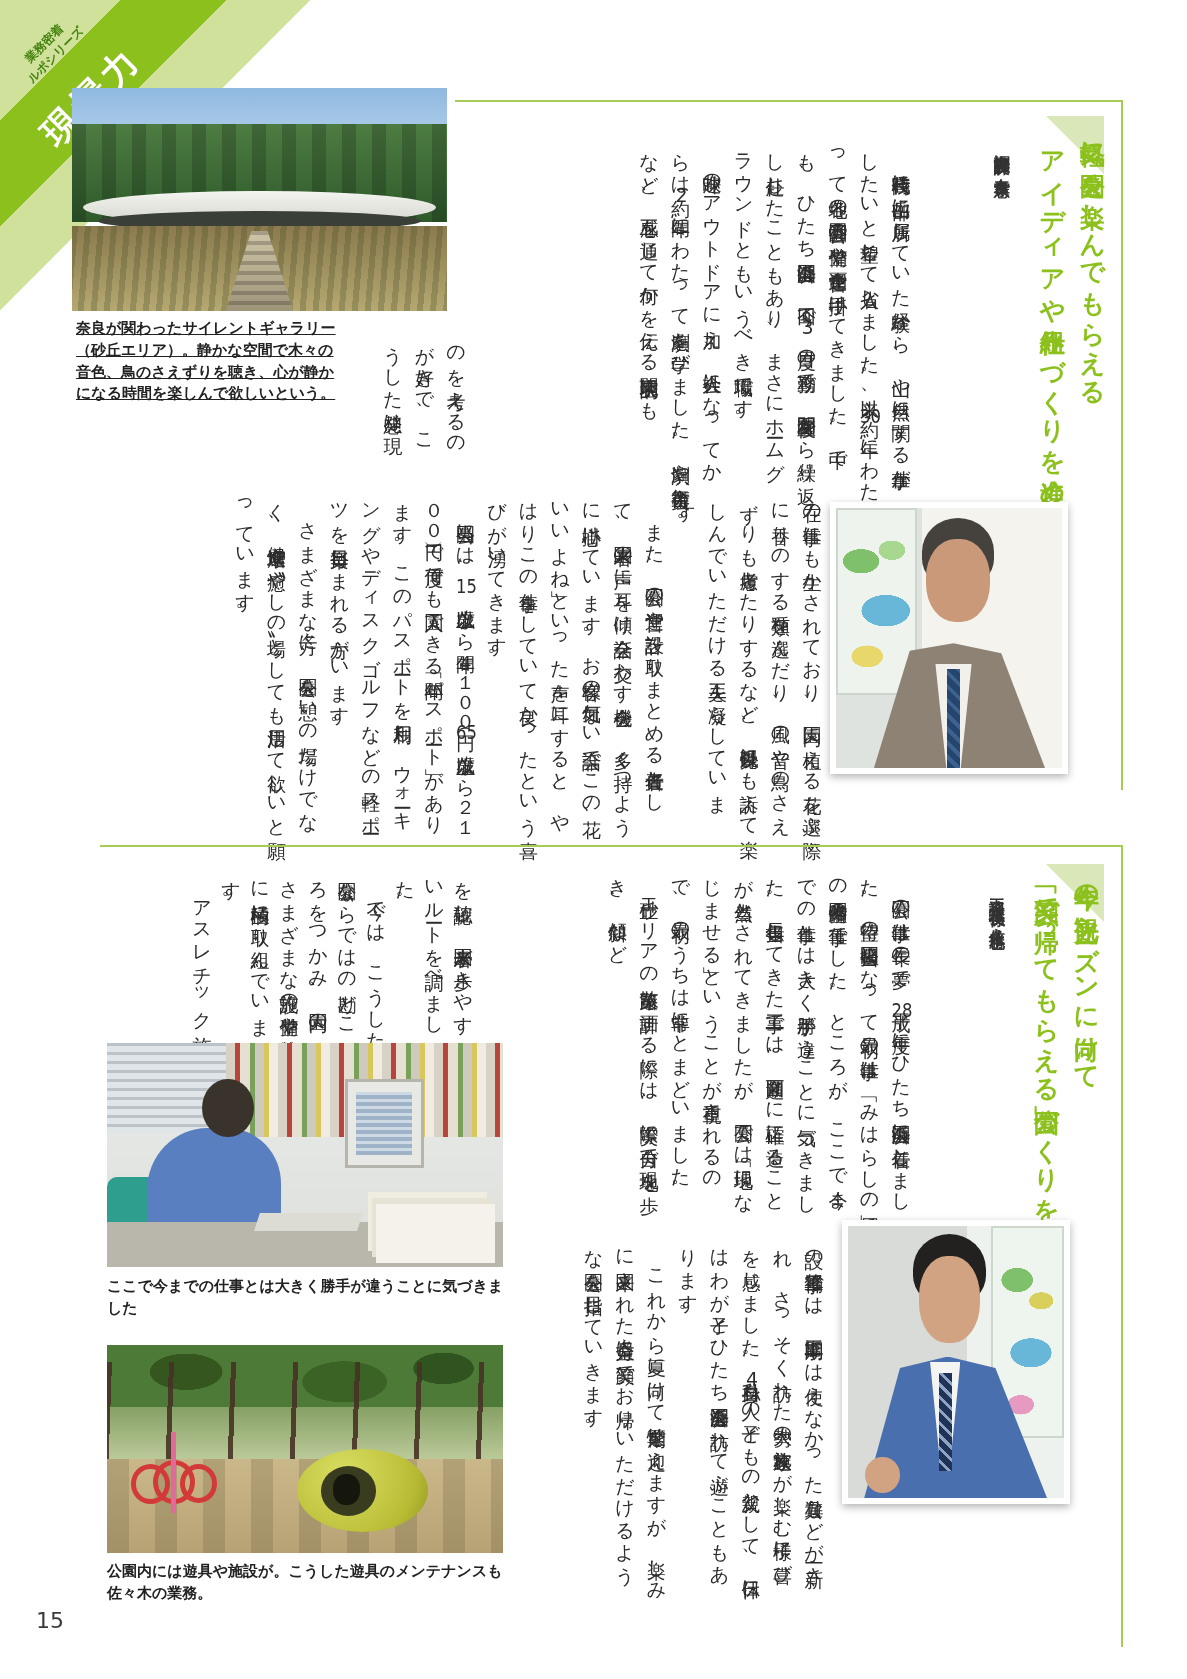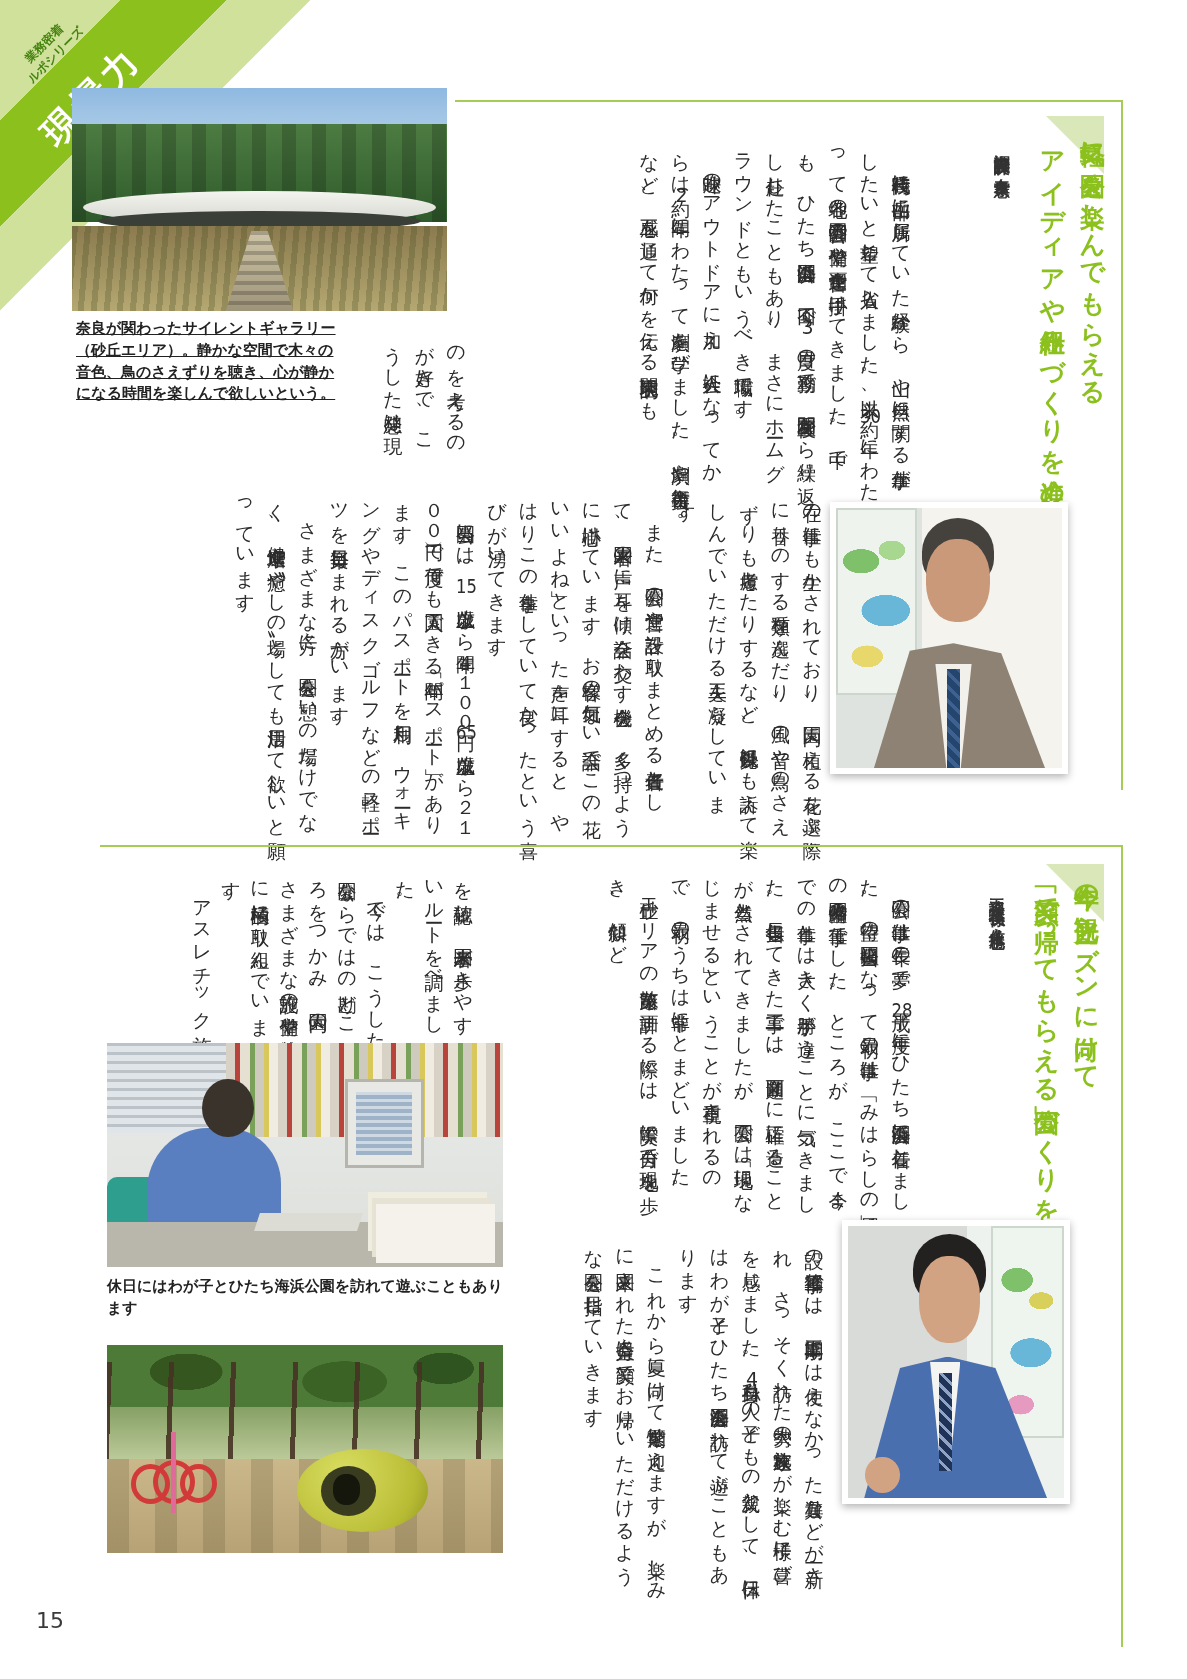--- a/index.html
+++ b/index.html
@@ -189,37 +189,38 @@
     <div class="abs dk-blinds"></div>
     <div class="abs dk-binders"></div>
     <div class="abs dk-chair"></div>
     <div class="abs dk-shirt"></div>
     <div class="abs dk-head"></div>
     <div class="abs dk-monitor"></div>
     <div class="abs dk-desk"></div>
     <div class="abs dk-keyboard"></div>
     <div class="abs dk-papers"></div>
   </div>
-  <div class="caption" style="left:107px;top:1276px;width:398px;">休日にはわが子とひたち海浜公園を訪れて遊ぶこともあります</div>
+  <div class="caption" style="left:107px;top:1276px;width:398px;">ここで今までの仕事とは大きく勝手が違うことに気づきました</div>
 
   <div class="photo" style="left:107px;top:1345px;width:396px;height:208px;">
     <div class="abs pg-canopy"></div>
     <div class="abs pg-mid"></div>
     <div class="abs pg-trunks"></div>
     <div class="abs pg-ground"></div>
     <div class="abs pg-egg"></div>
     <div class="abs pg-hole"></div>
     <div class="abs pg-child"></div>
     <div class="abs pg-spiral">
       <div class="pg-ring" style="left:0;top:20%;width:34%;height:56%;"></div>
       <div class="pg-ring" style="left:26%;top:12%;width:36%;height:64%;"></div>
       <div class="pg-ring" style="left:56%;top:20%;width:32%;height:54%;"></div>
       <div class="pg-pole"></div>
     </div>
   </div>
+  <div class="caption" style="left:107px;top:1561px;width:400px;">公園内には遊具や施設が。こうした遊具のメンテナンスも佐々木の業務。</div>
 
   <div class="portrait" style="left:842px;top:1220px;width:216px;height:272px;">
     <div class="abs pt2-bg"></div>
     <div class="abs pt2-map"></div>
     <div class="abs pt2-hair"></div>
     <div class="abs pt2-face"></div>
     <div class="abs pt2-jacket"></div>
     <div class="abs pt2-shirt"></div>
     <div class="abs pt2-tie"></div>
     <div class="abs pt2-hand"></div>

